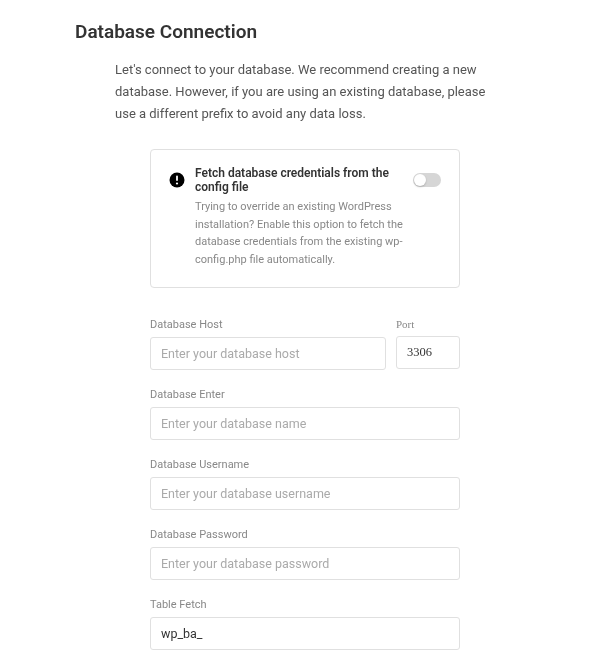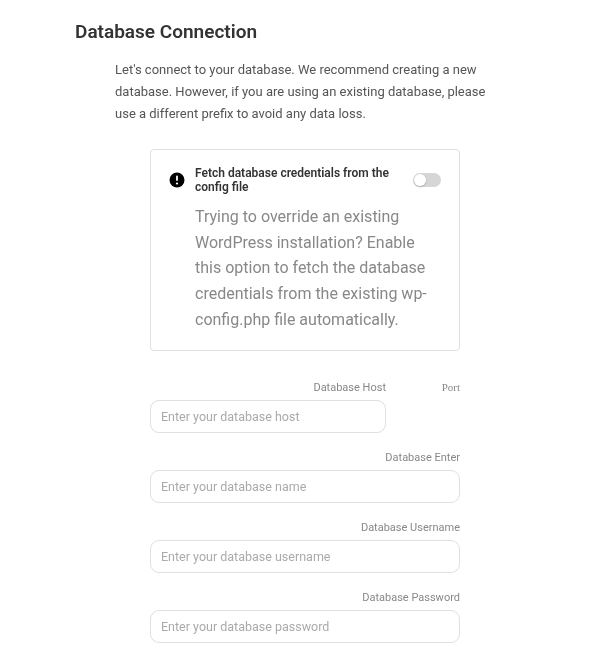--- a/index.html
+++ b/index.html
@@ -68,24 +68,24 @@
       width: 12px;
       height: 12px;
       background: #fff;
       border-radius: 50%;
       position: absolute;
       top: 1px;
       left: 1px;
       box-shadow: 0 1px 2px rgba(0,0,0,0.2);
     }
     .info-desc {
-      font-size: 16px;
+      font-size: 11px;
       color: #888;
       line-height: 1.6;
-      margin-top: 10px;
+      margin-top: 4px;
       margin-left: 26px;
     }
     .form-fields {
       width: 310px;
       margin: 0 auto;
     }
     .field-row {
       display: flex;
       gap: 10px;
       margin-bottom: 18px;
@@ -98,25 +98,24 @@
       flex: 1;
     }
     .field.port {
       width: 64px;
       font-family: Liberation Serif, serif;
     }
     .field-label {
       font-size: 11px;
       color: #888;
       margin-bottom: 6px;
-      text-align: right;
     }
     .field-input {
       border: 1px solid #e0e0e0;
-      border-radius: 9px;
+      border-radius: 3px;
       padding: 8px 10px;
       font-size: 12.5px;
       color: #333;
       outline: none;
       font-family: inherit;
       background: #fff;
     }
     .field-input::placeholder {
       color: #aaa;
     }
@@ -149,20 +148,21 @@
 
   <div class="form-fields">
 
     <div class="field-row">
       <div class="field grow">
         <label class="field-label">Database Host</label>
         <input class="field-input" type="text" placeholder="Enter your database host" style="">
       </div>
       <div class="field port">
         <label class="field-label">Port</label>
+        <input class="field-input" type="text" value="3306" style="">
       </div>
     </div>
 
     <div class="field-row">
       <div class="field grow">
         <label class="field-label">Database Enter</label>
         <input class="field-input" type="text" placeholder="Enter your database name" style="">
       </div>
     </div>
 

